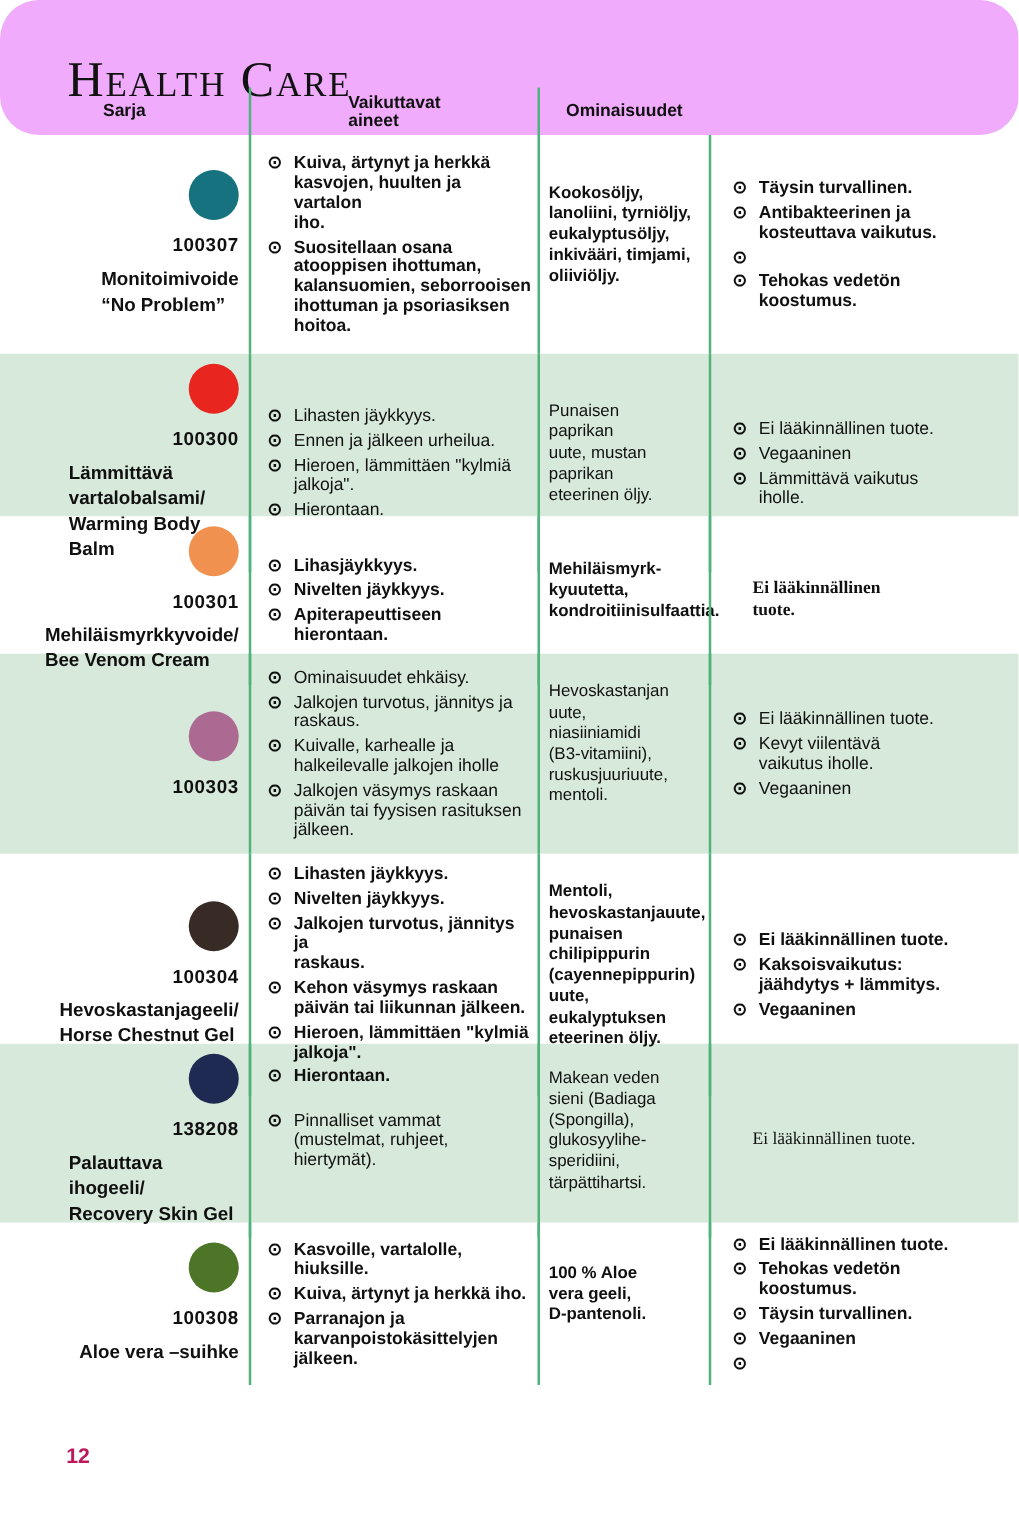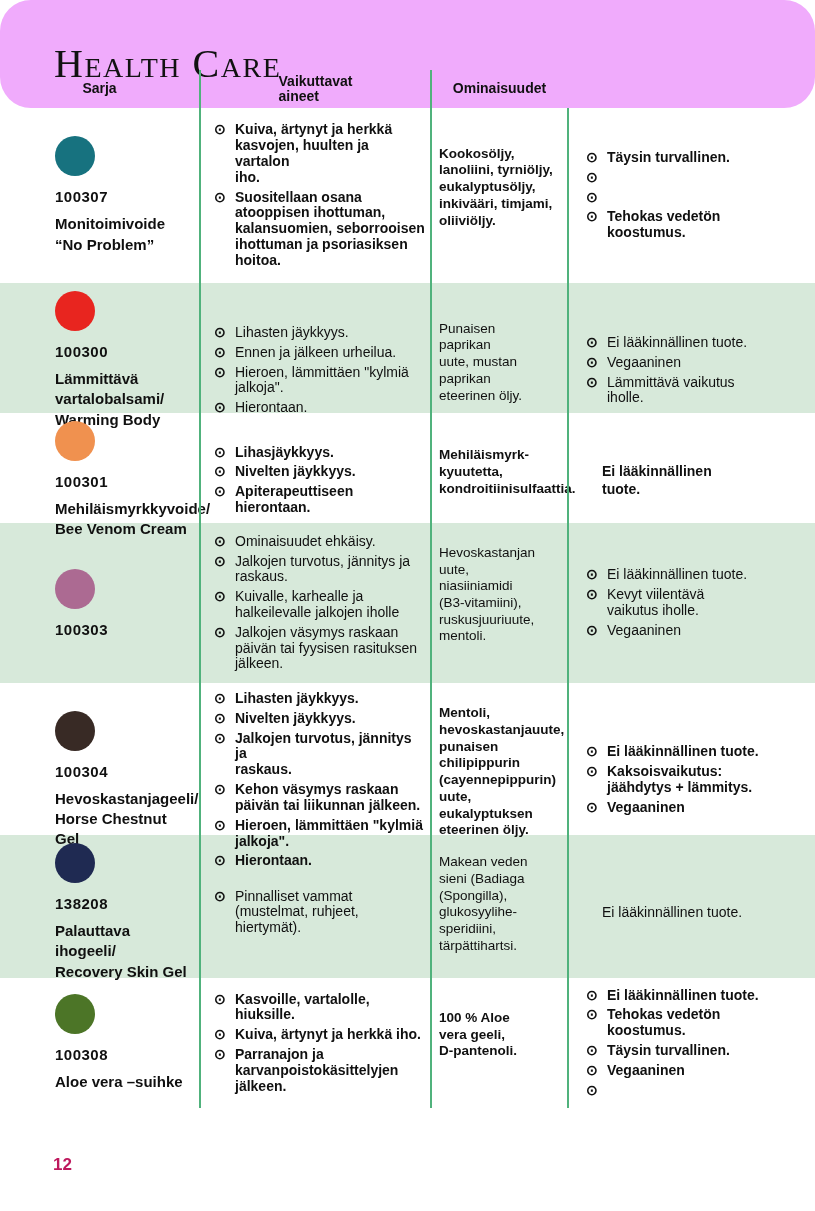--- a/index.html
+++ b/index.html
@@ -44,32 +44,32 @@
   .row {
     display:grid;
     grid-template-columns:199px 231px 137px 248px;
   }
   .row.mint { background:#d7e9da; }
   .cell {
     box-sizing:border-box;
     display:flex; flex-direction:column; justify-content:center;
   }
   .cell + .cell { border-left:2px solid #50b27c; }
-  .c-prod { padding:8px 8px 8px 55px; }
+  .c-prod { padding:8px 8px 8px 55px;align-items:flex-end; }
   .dot { width:40px; height:40px; border-radius:50%; }
   .pcode { font-size:15px; font-weight:bold; margin-top:12px; letter-spacing:0.5px; }
   .pname { font-size:15px; font-weight:bold; margin-top:9px; line-height:1.35; white-space:pre-line; }
   .c-rec  { padding:8px 4px 8px 13px; }
   .c-ing  { padding:8px 4px 24px 7px; font-size:13.5px; line-height:1.24; white-space:pre-line; }
   .c-prop { padding:8px 4px 8px 17px; }
   ul.blist { list-style:none; margin:0; padding:0; display:flex; flex-direction:column; gap:4px; }
   ul.blist li { display:flex; font-size:14px; line-height:1.13; }
   .bglyph { width:21px; flex-shrink:0; font-weight:bold; }
   .btext { white-space:pre-line; }
-  .prop-plain { font-size:14px; line-height:1.3; white-space:pre-line; padding-left:16px; }
+  .prop-plain { font-size:14px; line-height:1.3; white-space:pre-line; padding-left:16px;font-family:Liberation Serif, serif; }
   
   .row.heavy .c-rec, .row.heavy .c-ing, .row.heavy .c-prop { font-weight:bold; }
   
   .pagenum {
     position:absolute; left:53px; top:1155px;
     font-size:17px; font-weight:bold; color:#be185d;
   }
 </style>
 </head>
 <body>
@@ -120,20 +120,22 @@
 oliiviöljy.</div>
     </div>
     <div class="cell c-prop">
           <ul class="blist">
             <li>
               <span class="bglyph">⊙</span>
               <span class="btext">Täysin turvallinen.</span>
             </li>
             <li>
               <span class="bglyph">⊙</span>
+              <span class="btext">Antibakteerinen ja
+kosteuttava vaikutus.</span>
             </li>
             <li>
               <span class="bglyph">⊙</span>
             </li>
             <li>
               <span class="bglyph">⊙</span>
               <span class="btext">Tehokas vedetön
 koostumus.</span>
             </li>
           </ul>

